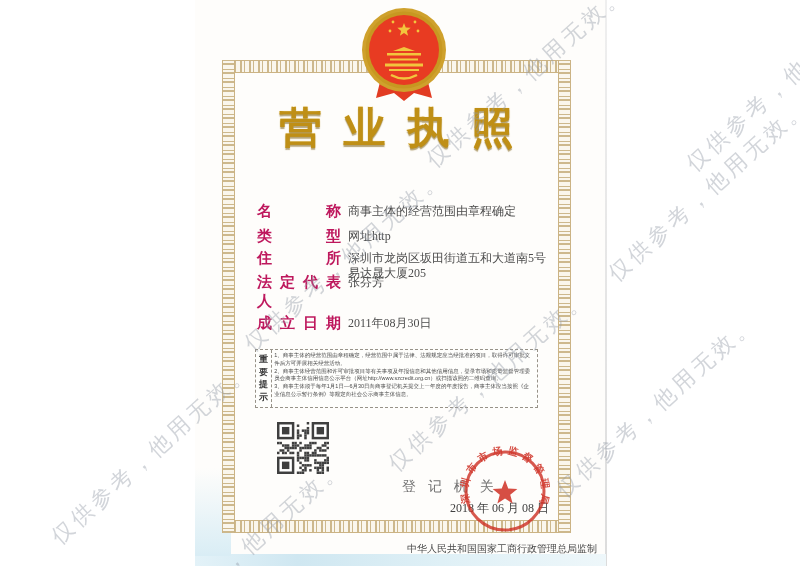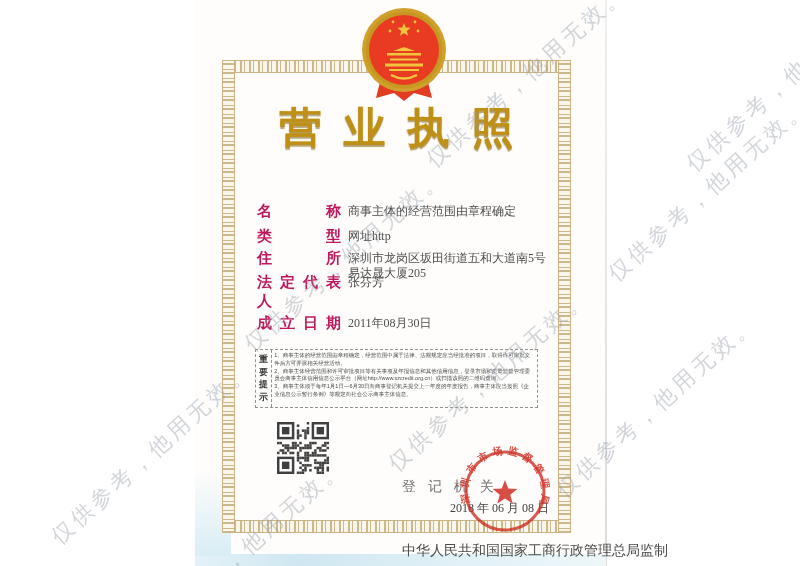--- a/index.html
+++ b/index.html
@@ -52,22 +52,22 @@
   .notice-scale p{margin:0;}
 
   .qr{position:absolute;left:277px;top:422px;width:52px;height:52px;z-index:3;}
 
   .reg{position:absolute;left:402px;top:478px;z-index:3;font-size:14px;font-weight:normal;
        letter-spacing:4px;color:#737373;white-space:nowrap;}
   .date{position:absolute;left:450px;top:500px;z-index:3;font-size:12px;color:#404040;
         font-family:"Liberation Serif",serif;white-space:nowrap;}
   .seal{position:absolute;left:457px;top:443px;width:96px;height:96px;z-index:5;opacity:.92;}
 
-  .footer{position:absolute;left:402px;top:542px;width:200px;z-index:3;text-align:left;
-          font-size:14px;color:#4a4a4a;white-space:nowrap;}
+  .footer{position:absolute;left:402px;top:542px;width:200px;z-index:3;text-align:center;
+          font-size:10px;color:#4a4a4a;white-space:nowrap;}
 
   
   .wm{position:absolute;white-space:nowrap;font-size:22px;letter-spacing:4px;
       color:rgba(148,155,168,.42);transform:rotate(-42deg);transform-origin:0 50%;
       z-index:9;pointer-events:none;}
   .wm1{left:430px;top:148px;} .wm2{left:560px;top:478px;} .wm3{left:55px;top:525px;}
   .wm4{left:148px;top:622px;} .wm5{left:248px;top:332px;} .wm6{left:392px;top:452px;}
   .wm7{left:612px;top:262px;} .wm8{left:690px;top:152px;}
 </style>
 </head>

